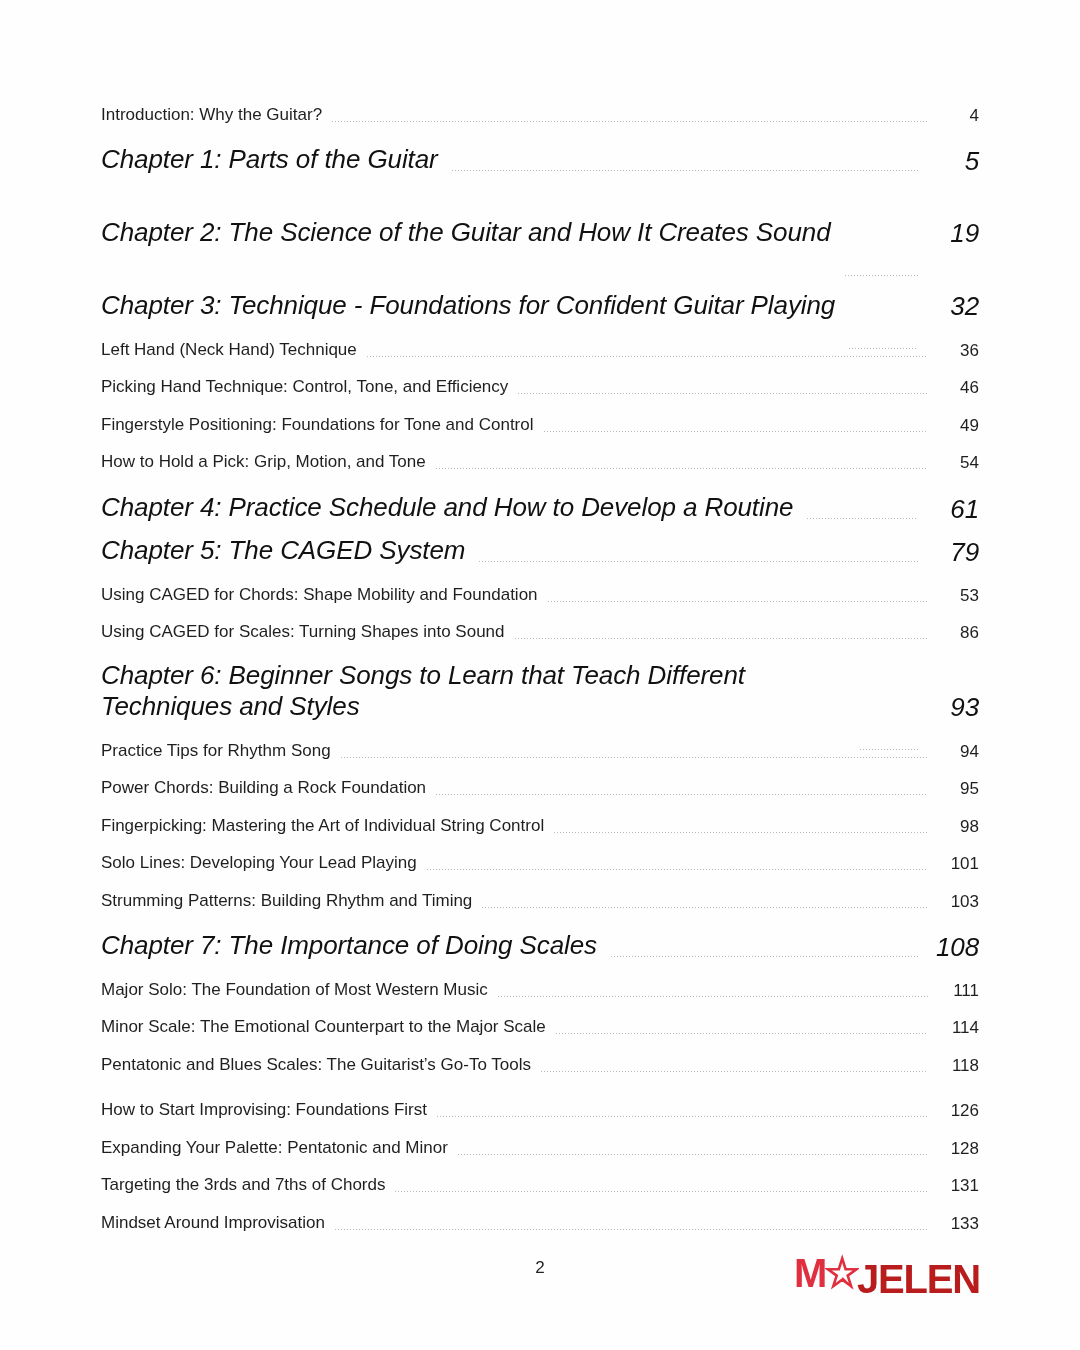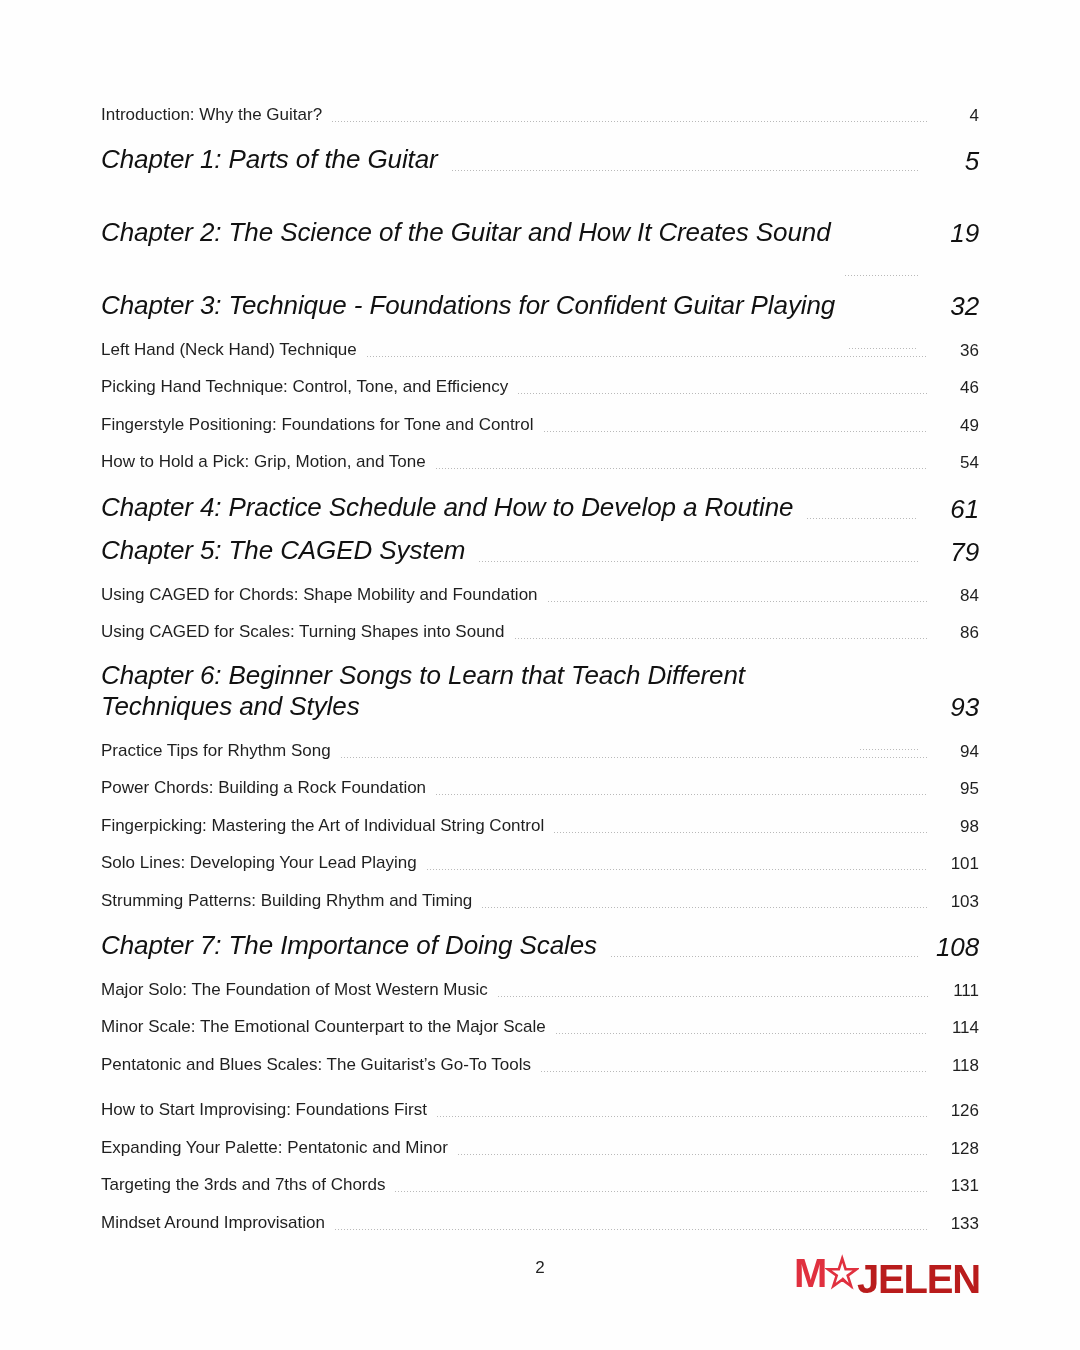--- a/index.html
+++ b/index.html
@@ -216,21 +216,21 @@
         <span class="page-num">61</span>
       </div>
       <div class="entry chapter one-line">
         <span class="title">Chapter 5: The CAGED System</span>
         <span class="leader"></span>
         <span class="page-num">79</span>
       </div>
       <div class="entry sub ">
         <span class="title">Using CAGED for Chords: Shape Mobility and Foundation</span>
         <span class="leader"></span>
-        <span class="page-num">84</span>
+        <span class="page-num">53</span>
       </div>
       <div class="entry sub ">
         <span class="title">Using CAGED for Scales: Turning Shapes into Sound</span>
         <span class="leader"></span>
         <span class="page-num">86</span>
       </div>
       <div class="gap-md"></div>
       <div class="entry chapter two-line">
         <span class="title">Chapter 6: Beginner Songs to Learn that Teach Different Techniques and Styles</span>
         <span class="leader"></span>

